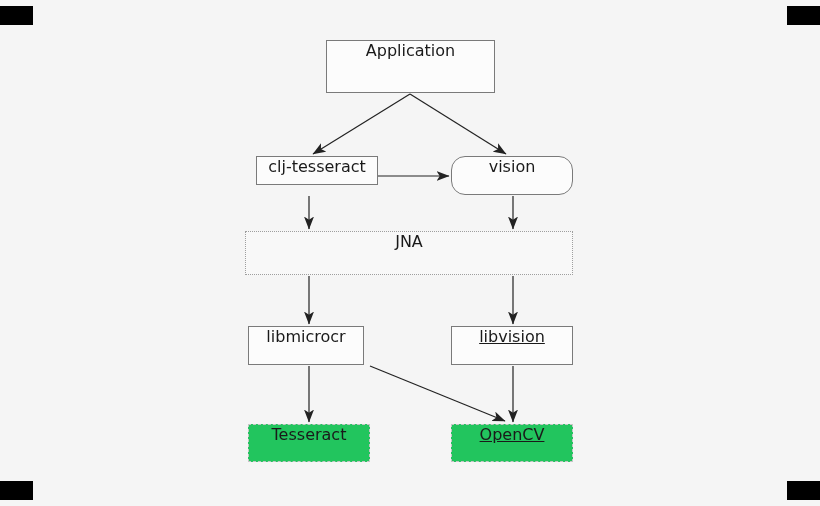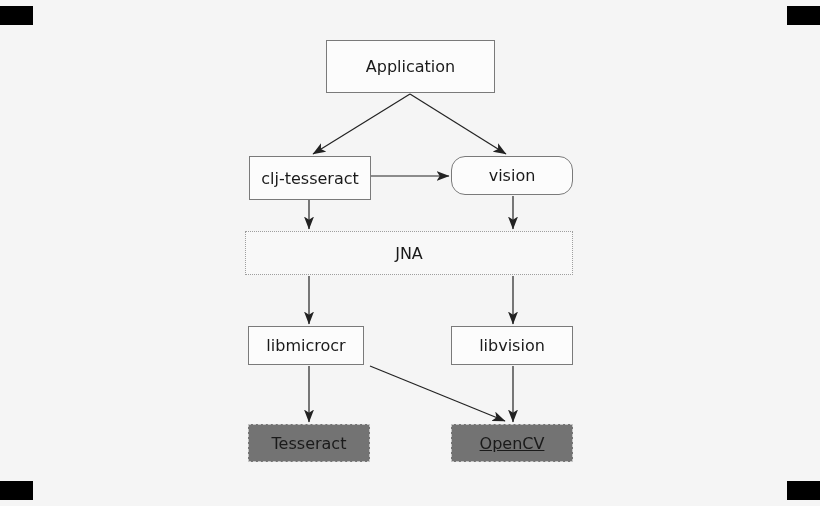--- a/index.html
+++ b/index.html
@@ -16,28 +16,28 @@
     position: absolute; width: 33px; height: 19px;
     background: var(--corner, #000);
   }
   .corner.tl { left: 0;  top: 6px; }
   .corner.tr { right: 0; top: 6px; }
   .corner.bl { left: 0;  bottom: 6px; }
   .corner.br { right: 0; bottom: 6px; }
   #edges { position: absolute; left: 0; top: 0; width: 820px; height: 506px; }
   .node {
     position: absolute; box-sizing: border-box;
-    display: flex; align-items: center; justify-content: center;
+    display: flex; align-items: flex-start; justify-content: center;
     font-size: 16px; color: var(--text, #1a1a1a);
     background: var(--node-fill, #fcfcfc);
     white-space: nowrap;
   }
   .node.solid  { border: 1px solid  var(--solid-border, #7a7a7a); }
   .node.dotted { border: 1px dotted var(--dotted-border, #9e9e9e); background: #f8f8f8; }
-  .node.dashed { border: 1px dashed var(--dashed-border, #c6c6c6); background: #737373; }
+  .node.dashed { border: 1px dashed var(--dashed-border, #c6c6c6); background: #22c55e; }
 </style>
 </head>
 <body>
 
 <div id="canvas">
   <div class="corner tl"></div>
   <div class="corner tr"></div>
   <div class="corner bl"></div>
   <div class="corner br"></div>
 
@@ -58,33 +58,33 @@
         <line x1="309" y1="366" x2="309" y2="422" stroke="#222222" stroke-width="1.2" marker-end="url(#arrowhead)"></line>
         <line x1="513" y1="366" x2="513" y2="422" stroke="#222222" stroke-width="1.2" marker-end="url(#arrowhead)"></line>
         <line x1="370" y1="366" x2="505" y2="421" stroke="#222222" stroke-width="1.2" marker-end="url(#arrowhead)"></line>
       </g>
   </svg>
 
   <div id="nodes">
       <div class="node solid" style="left: 326px; top: 40px; width: 169px; height: 53px;">
         <span>Application</span>
       </div>
-      <div class="node solid" style="left: 249px; top: 156px; width: 122px; height: 44px;">
+      <div class="node solid" style="left: 256px; top: 156px; width: 122px; height: 29px;">
         <span>clj-tesseract</span>
       </div>
       <div class="node solid" style="left: 451px; top: 156px; width: 122px; height: 39px; border-radius: 14px;">
         <span>vision</span>
       </div>
       <div class="node dotted" style="left: 245px; top: 231px; width: 328px; height: 44px;">
         <span>JNA</span>
       </div>
       <div class="node solid" style="left: 248px; top: 326px; width: 116px; height: 39px;">
         <span>libmicrocr</span>
       </div>
-      <div class="node solid" style="left: 451px; top: 326px; width: 122px; height: 39px;">
+      <div class="node solid" style="left: 451px; top: 326px; width: 122px; height: 39px; text-decoration: underline;">
         <span>libvision</span>
       </div>
       <div class="node dashed" style="left: 248px; top: 424px; width: 122px; height: 38px;">
         <span>Tesseract</span>
       </div>
       <div class="node dashed" style="left: 451px; top: 424px; width: 122px; height: 38px; text-decoration: underline;">
         <span>OpenCV</span>
       </div>
     </div>
 </div>

